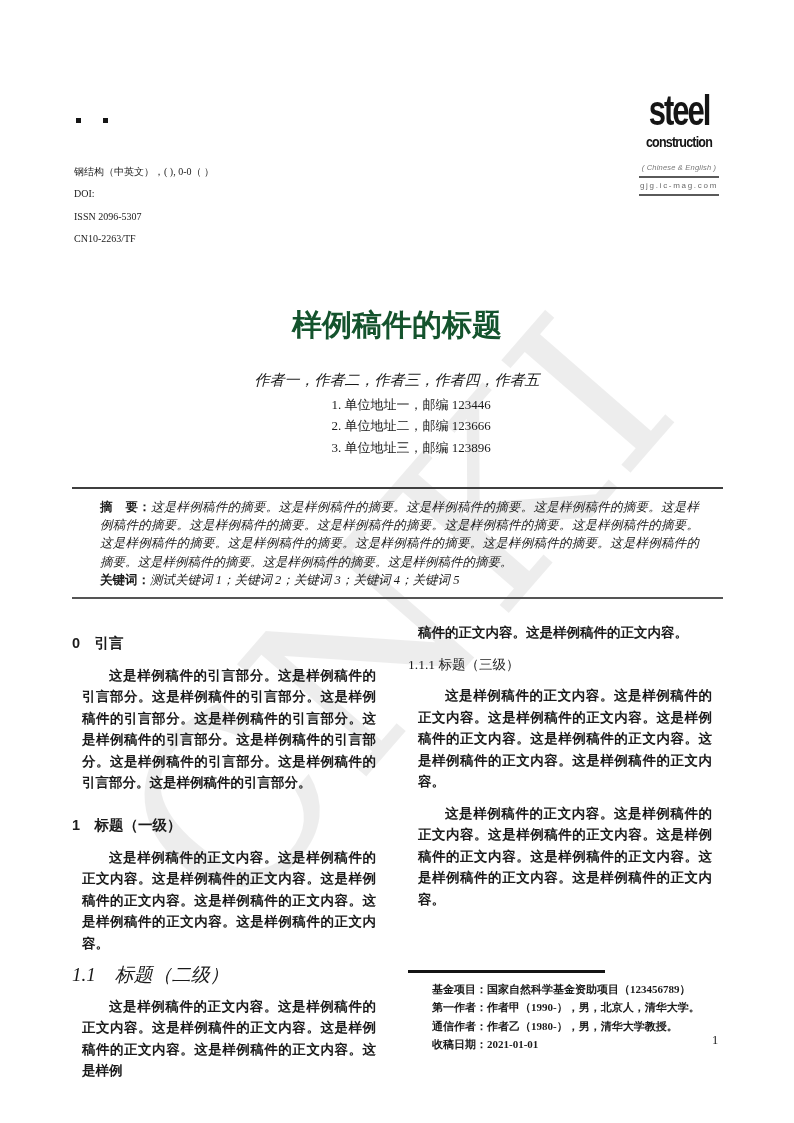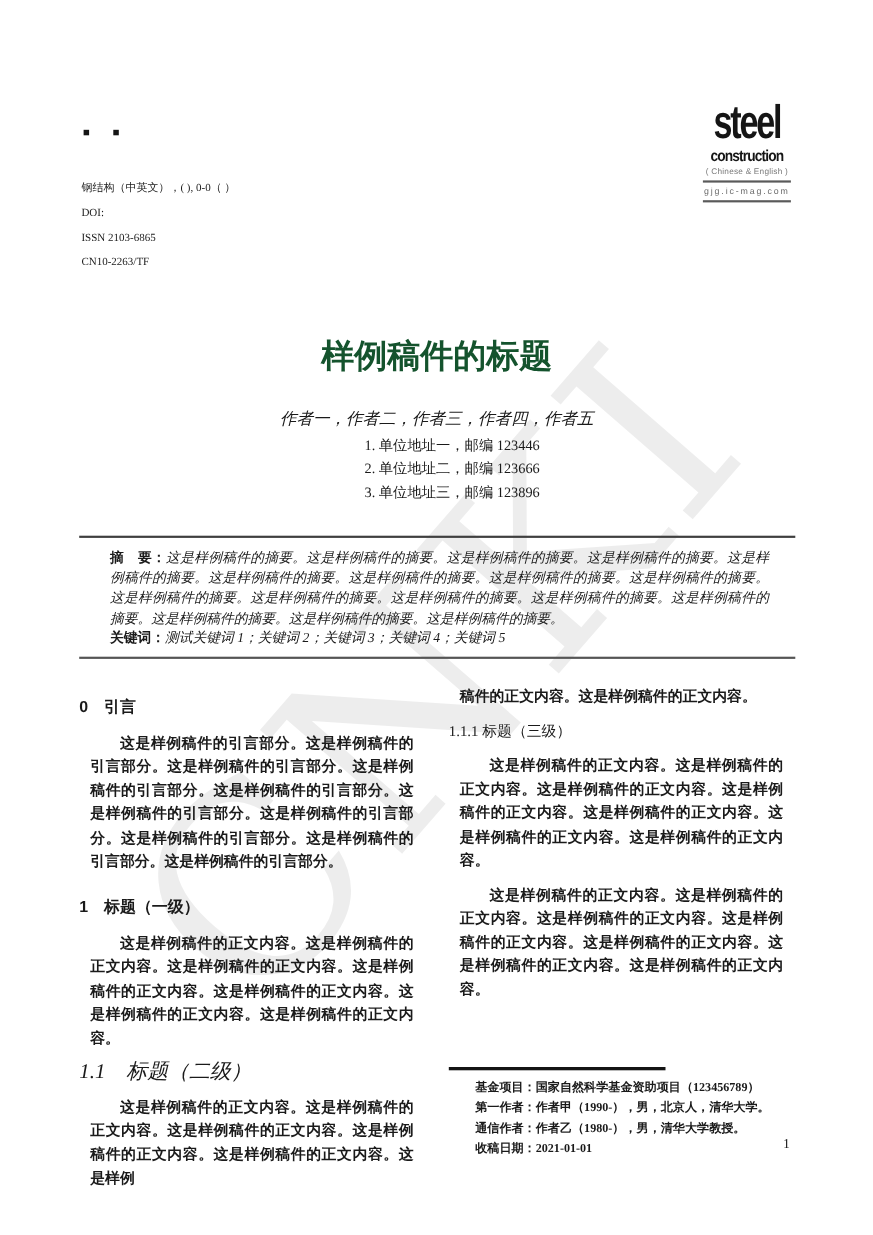--- a/index.html
+++ b/index.html
@@ -20,21 +20,21 @@
   .marker-dots{left:76px;top:118px;display:flex;gap:22px;}
   .marker-dots i{display:block;width:5px;height:5px;background:#151515;}
   .meta{left:74px;top:161px;font-size:10px;line-height:22.4px;white-space:nowrap;}
   
   .logo{left:639px;top:101px;width:80px;text-align:center;color:#151515;
         font-family:"Liberation Sans","DejaVu Sans",sans-serif;}
   .logo-steel{font-weight:bold;font-size:31px;line-height:34px;letter-spacing:-2px;
               transform:scaleY(1.38);transform-origin:50% 100%;}
   .logo-construction{font-weight:bold;font-size:12.5px;line-height:13px;letter-spacing:-0.8px;
               transform:scaleY(1.15);margin-top:1px;}
-  .logo-sub{font-size:7.5px;color:#787878;letter-spacing:0.2px;margin-top:2px;white-space:nowrap;}
+  .logo-sub{font-size:7.5px;color:#787878;letter-spacing:0.2px;margin-top:14px;white-space:nowrap;font-style:italic;}
   .logo-bar{height:2px;background:#5a5a5a;margin-top:4px;}
   .logo-web{font-size:8px;color:#6a6a6a;letter-spacing:1.7px;margin-top:3px;white-space:nowrap;}
   
   .title{left:0;right:0;top:306px;text-align:center;
          font-family:"Liberation Sans","DejaVu Sans",sans-serif;
          font-weight:bold;font-size:30px;line-height:38px;color:#14532d;}
   .authors{left:0;right:0;top:371px;text-align:center;font-size:15px;font-style:italic;}
   .affils{left:0;right:0;top:394px;text-align:center;font-size:13px;line-height:21.3px;padding-left:28px;}
   
   .abstract{
@@ -72,21 +72,21 @@
   <div class="watermark">CNKI</div>
 
   <div class="layer marker-dots">
     <i></i>
     <i></i>
   </div>
 
   <div class="layer meta">
     <div>钢结构（中英文），( ), 0-0（ ）</div>
     <div>DOI:</div>
-    <div>ISSN 2103-6865</div>
+    <div>ISSN 2096-5307</div>
     <div>CN10-2263/TF</div>
   </div>
 
   <div class="layer logo">
     <div class="logo-steel">steel</div>
     <div class="logo-construction">construction</div>
     <div class="logo-sub">( Chinese &amp; English )</div>
     <div class="logo-bar"></div>
     <div class="logo-web">gjg.ic-mag.com</div>
     <div class="logo-bar"></div>

